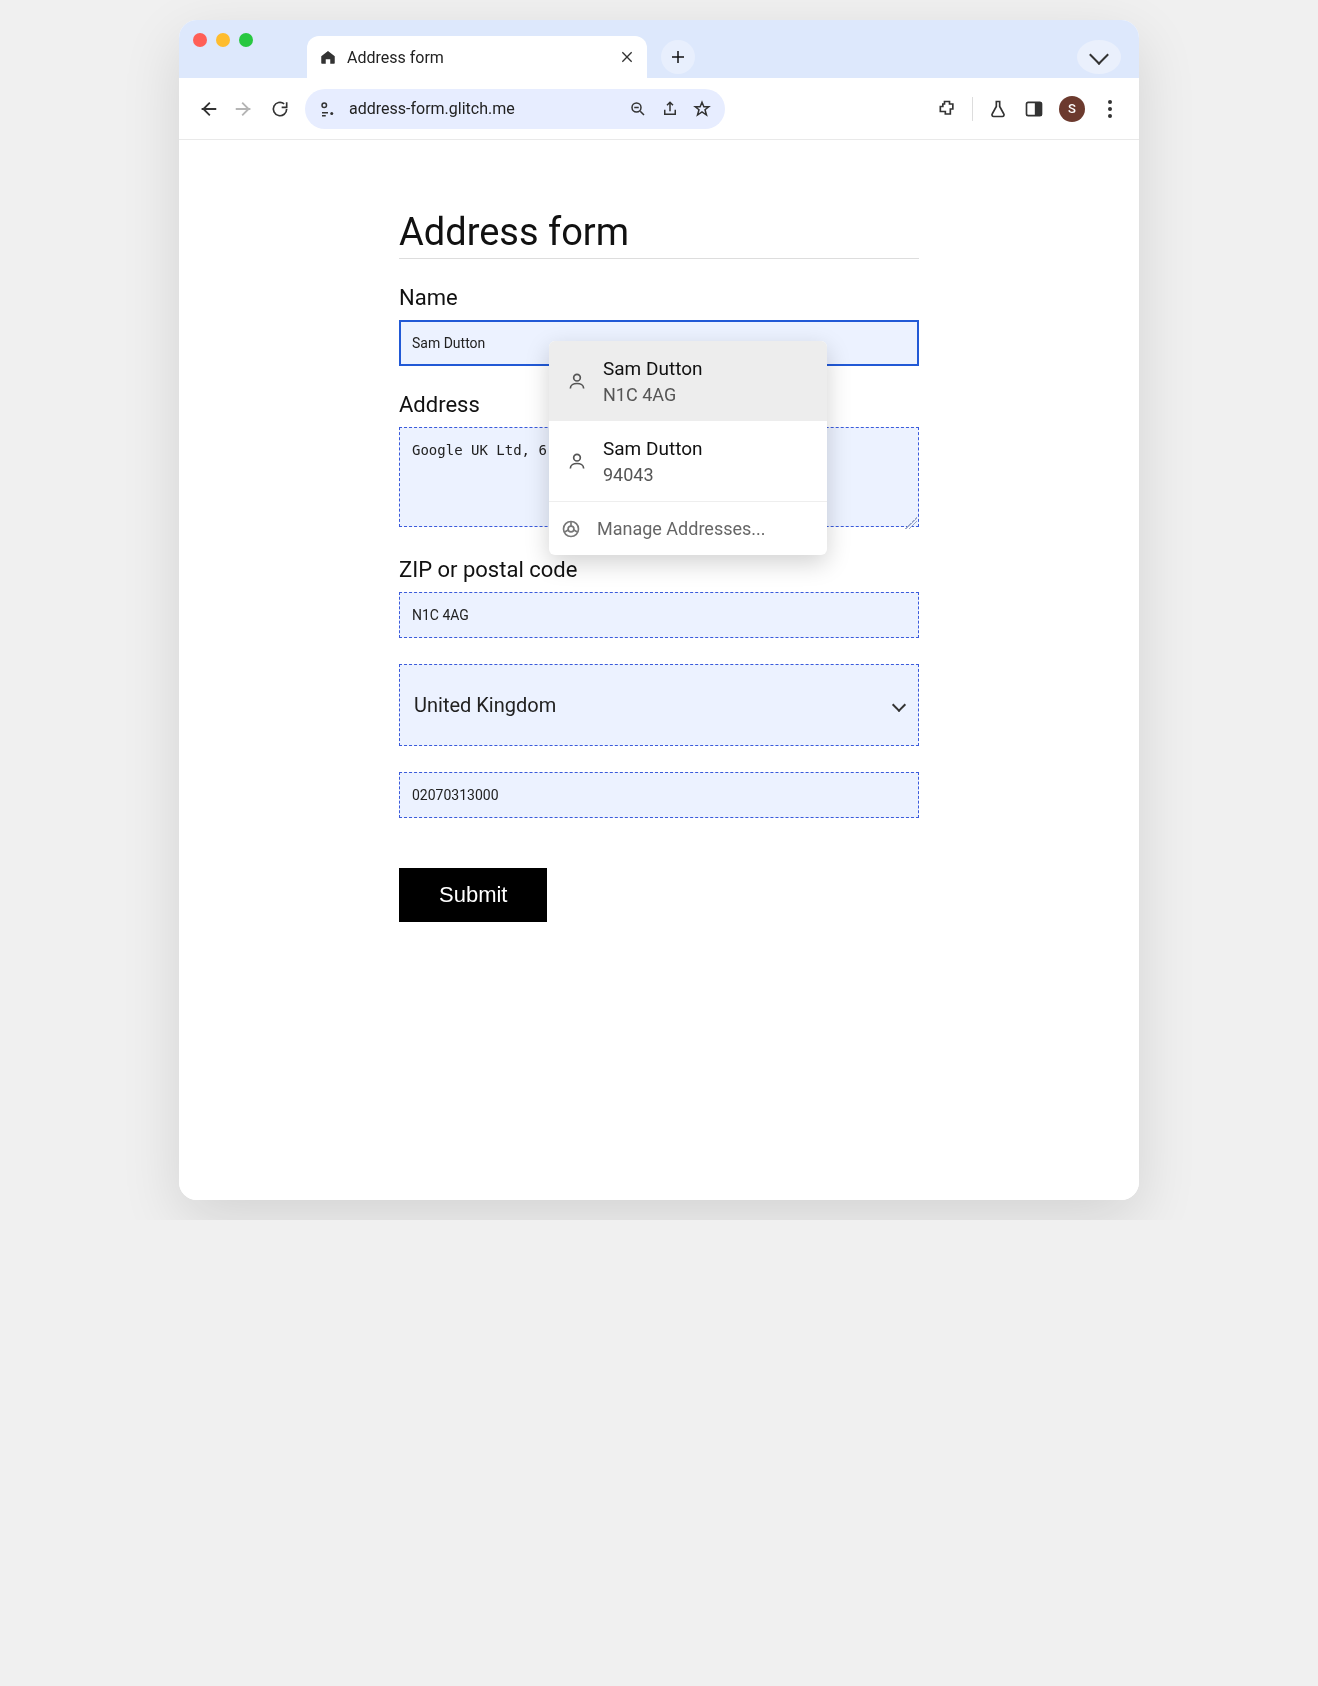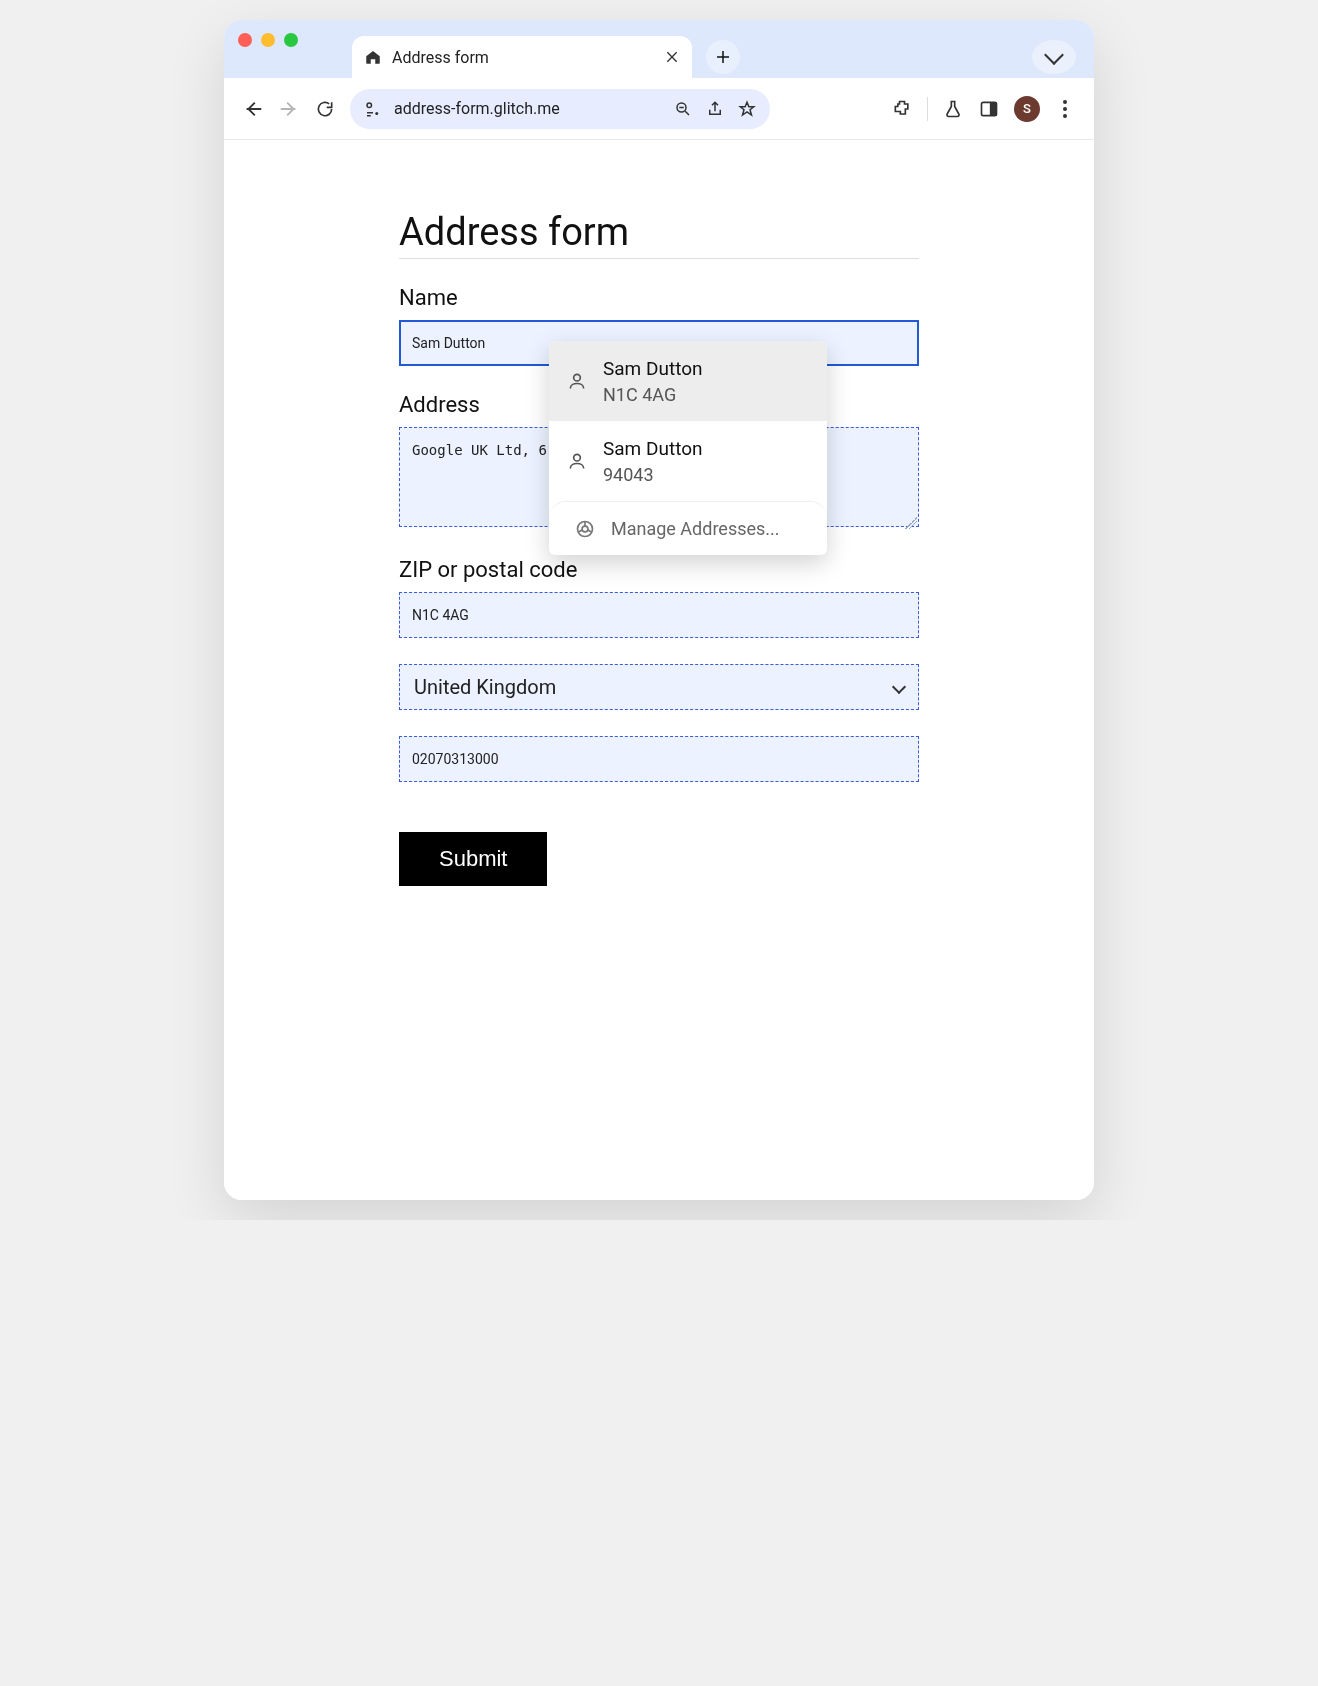--- a/index.html
+++ b/index.html
@@ -5,21 +5,21 @@
   * { box-sizing: border-box; }
   body {
     margin: 0;
     font-family: -apple-system, BlinkMacSystemFont, "Segoe UI", Roboto, Helvetica, Arial, sans-serif;
     background: #f0f0f0;
     display: flex;
     justify-content: center;
     padding: 20px;
   }
   .browser {
-    width: 870px;
+    width: 960px;
     border-radius: 18px;
     overflow: hidden;
     box-shadow: 0 20px 60px rgba(0,0,0,.12);
     background: #fff;
     position: relative;
   }
 
   
   .titlebar {
     background: #dde8fc;
@@ -159,21 +159,21 @@
   }
   .textarea-wrap{position:relative;}
   .resize-handle{
     position:absolute;right:2px;bottom:2px;width:12px;height:12px;
     background:
       linear-gradient(135deg, transparent 0 50%, #9aa7cc 50% 55%, transparent 55% 65%, #9aa7cc 65% 70%, transparent 70%);
   }
   .select{
     display:flex;align-items:center;justify-content:space-between;
     font-size:20px;
-    padding:10px 14px;
+    padding:28px 14px;
   }
   .select .sel-chev{width:10px;height:10px;border-left:2px solid #333;border-bottom:2px solid #333;transform:rotate(-45deg);}
 
   .submit{
     margin-top:50px;
     background:#000;
     color:#fff;
     border:none;
     font-size:22px;
     padding:14px 40px;
@@ -208,25 +208,24 @@
     cursor:pointer;
   }
   .af-item.hover{ background:#ededed;}
   .af-item + .af-item{}
   .af-icon{ color:#555; }
   .af-text .primary{ color:#111; font-size:19px;}
   .af-text .secondary{ color:#555; font-size:18px; margin-top:4px;}
   .af-manage{
     border-top:1px solid #eee;
     display:flex;align-items:center;gap:16px;
-    padding:16px 26px;
+    padding:16px 12px;
     color:#666;
     cursor:pointer;
     font-size:18px;
-    border-radius:17px;
   }
 
 </style>
 </head>
 <body>
 
 <div class="browser">
 
   <div class="titlebar">
     <div class="traffic">

